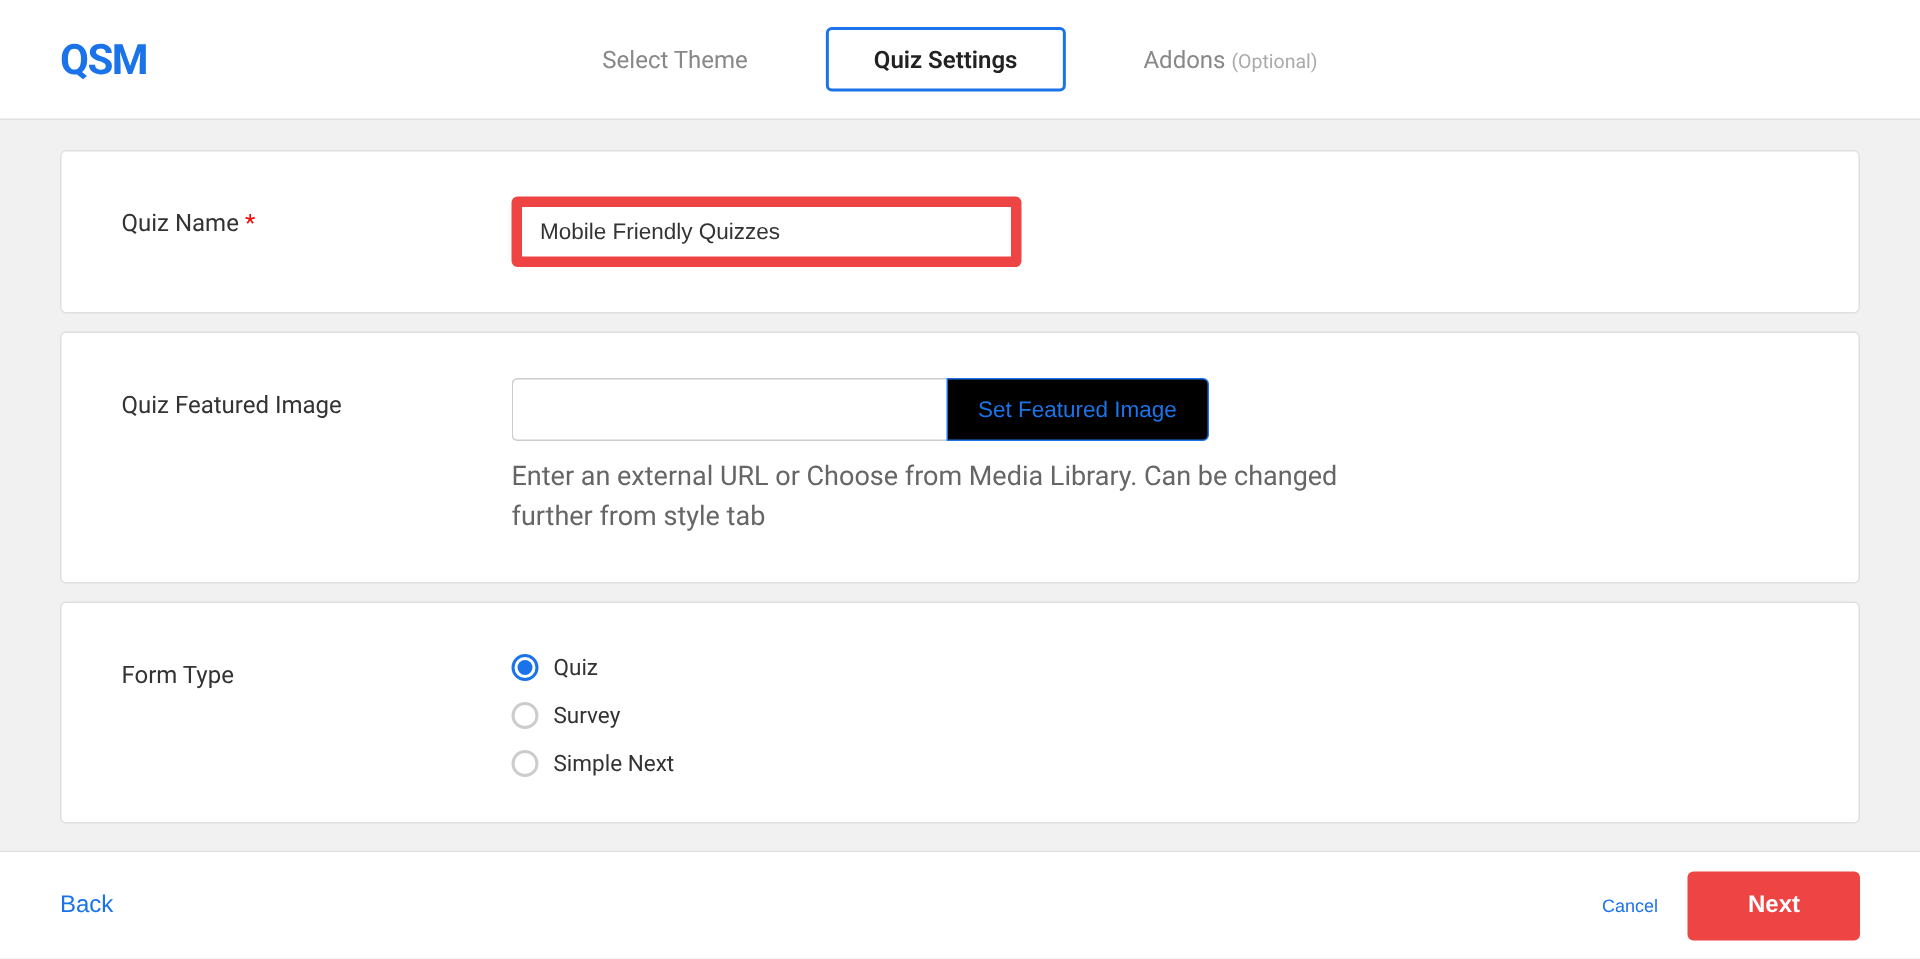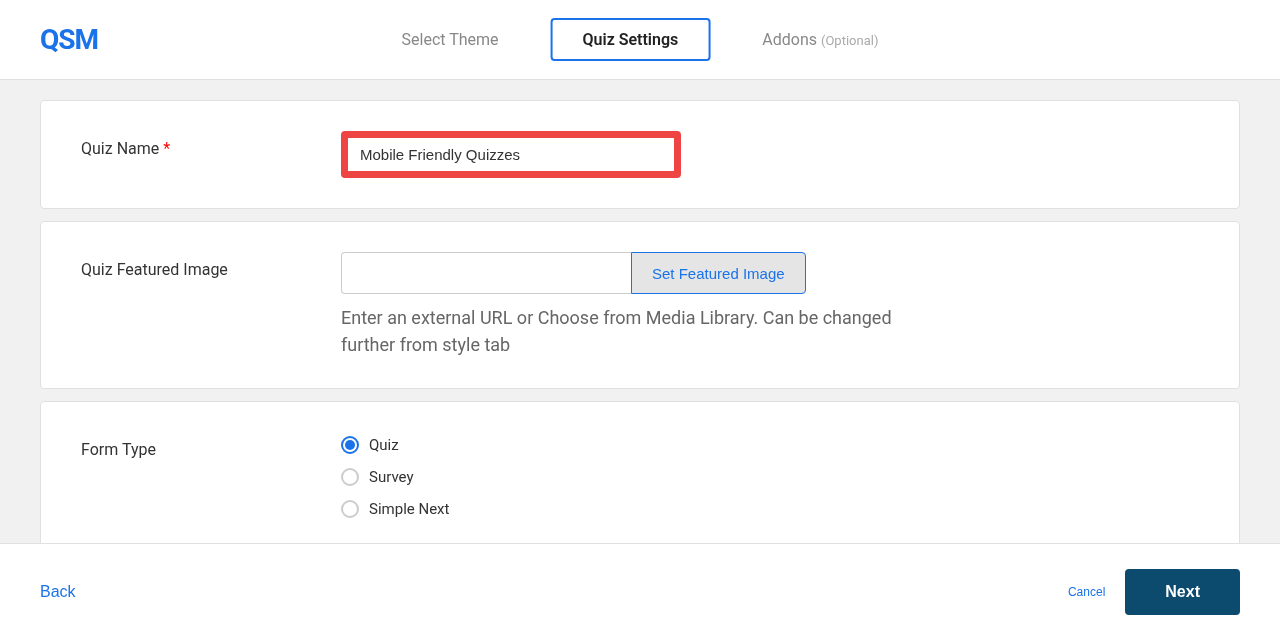--- a/index.html
+++ b/index.html
@@ -115,21 +115,21 @@
       border-right: none;
       border-radius: 4px 0 0 4px;
       padding: 8px 12px;
       font-size: 15px;
       color: #333;
       outline: none;
       width: 290px;
       height: 42px;
     }
     .set-featured-btn {
-      background: #e5e5e5;
+      background: #000000;
       border: 1px solid #1a73e8;
       color: #1a73e8;
       border-radius: 0 4px 4px 0;
       padding: 0 20px;
       font-size: 15px;
       cursor: pointer;
       height: 42px;
       white-space: nowrap;
     }
     .field-hint {
@@ -174,21 +174,21 @@
       background: #1a73e8;
     }
     
     .footer {
       background: #fff;
       border-top: 1px solid #e0e0e0;
       display: flex;
       align-items: center;
       justify-content: space-between;
       padding: 0 40px;
-      height: 96px;
+      height: 72px;
       flex-shrink: 0;
     }
     .back-btn {
       color: #1a73e8;
       background: none;
       border: none;
       font-size: 16px;
       cursor: pointer;
     }
     .footer-right {
@@ -197,21 +197,21 @@
       gap: 20px;
     }
     .cancel-btn {
       color: #1a73e8;
       background: none;
       border: none;
       font-size: 12px;
       cursor: pointer;
     }
     .next-btn {
-      background: #0c4a6e;
+      background: #ef4444;
       color: #fff;
       border: none;
       border-radius: 4px;
       padding: 14px 40px;
       font-size: 16px;
       font-weight: 600;
       cursor: pointer;
     }
   </style>
 </head>

